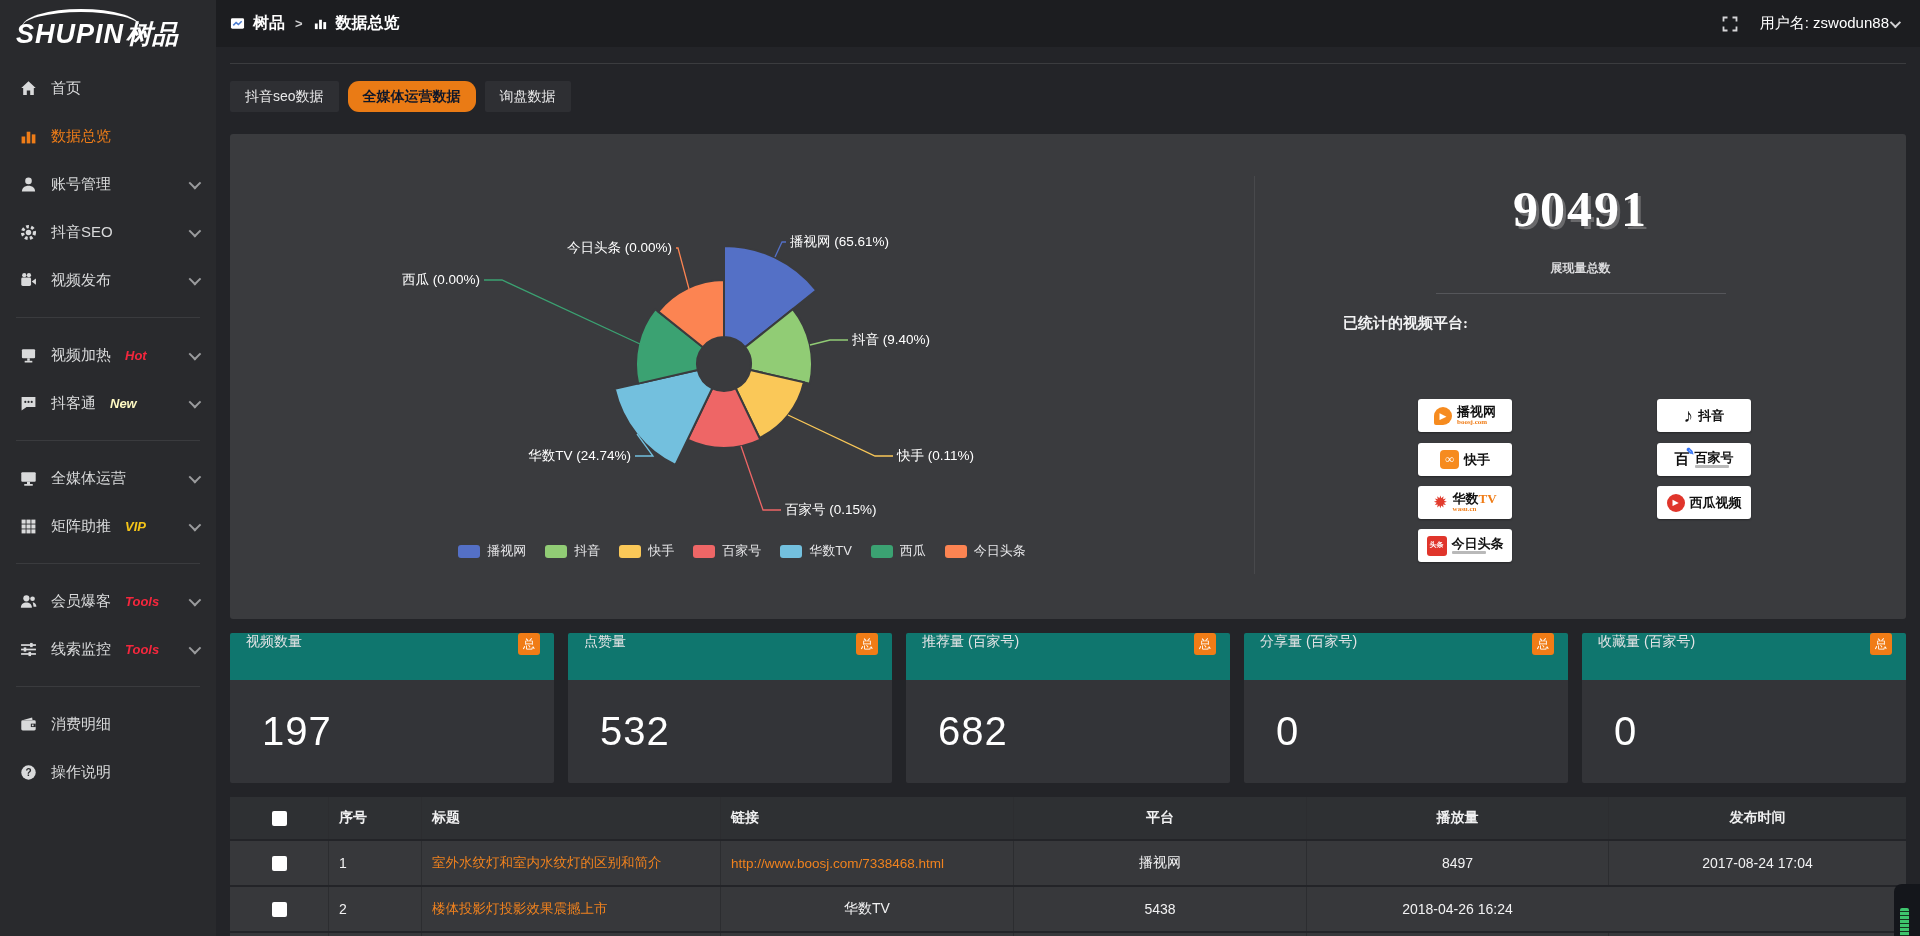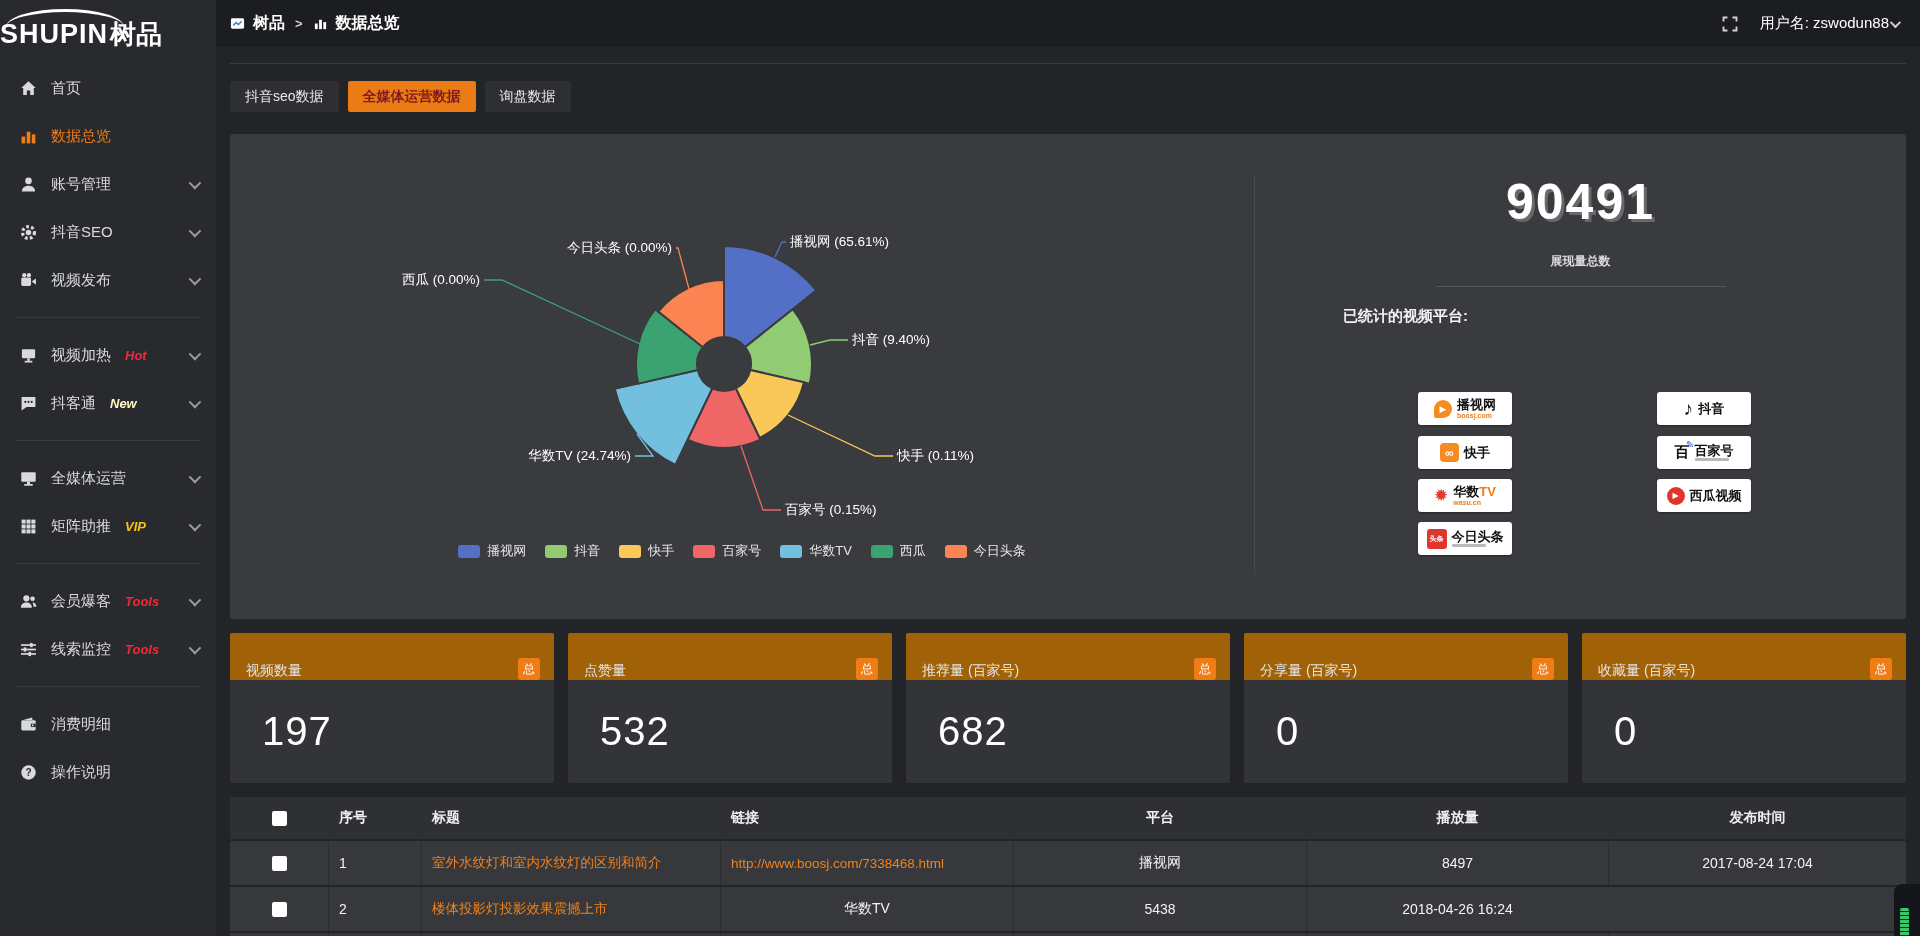--- a/index.html
+++ b/index.html
@@ -5,21 +5,21 @@
   * { margin:0; padding:0; box-sizing:border-box; }
   html,body { width:1920px; height:936px; }
   body {
     position:relative; overflow:hidden;
     background:#232428; color:#e8e8e9;
     font-family:"Liberation Sans","DejaVu Sans",sans-serif;
     font-size:14px;
   }
   
   .sidebar { position:absolute; left:0; top:0; width:216px; height:936px; background:#292a2d; z-index:3; }
-  .logo { height:58px; display:flex; align-items:center; padding-left:0; }
+  .logo { height:58px; display:flex; align-items:center; padding-left:16px;font-style:italic; }
   .logo-inner { position:relative; padding-top:10px; }
   .logo-arc { position:absolute; left:6px; top:2px; width:118px; height:18px;
     border-top:3px solid #fff; border-radius:50% 50% 0 0/100% 100% 0 0; }
   .logo-en { font-size:27px; font-weight:bold; letter-spacing:1px; color:#fff; }
   .logo-cn { font-size:26px; font-weight:bold; color:#fff; margin-left:2px; }
   .menu { padding-top:6px; }
   .menu-item { height:48px; display:flex; align-items:center; padding:0 18px 0 20px;
     color:#d9dadb; cursor:pointer; font-size:15px; }
   .menu-item .mi-icon { width:17px; height:17px; margin-right:14px; flex:0 0 auto; display:inline-flex; }
   .menu-item .mi-icon svg { width:17px; height:17px; }
@@ -40,31 +40,31 @@
   .fs-icon svg { width:16px; height:16px; display:block; }
   .username { font-size:15px; color:#fff; display:flex; align-items:center; gap:1px; cursor:pointer; }
   .username .chev { width:8px; height:8px; border-right:2px solid #d0d0d2; border-bottom:2px solid #d0d0d2;
     transform:rotate(45deg) translateY(-2px); }
   
   .content { position:absolute; left:216px; top:47px; right:0; bottom:0; padding:0 14px; }
   .crumb-divider { margin-top:16px; border-top:1px solid #3b3c3f; }
   .tabs { margin-top:17px; display:flex; gap:9px; }
   .tab { height:31px; padding:0 15px; display:flex; align-items:center; font-size:14px;
     background:#2e2f33; color:#e8e8e9; border-radius:2px; cursor:pointer; }
-  .tab.active { background:#ea7b15; color:#7f1d1d; font-weight:bold; }
+  .tab.active { background:#ea7b15; color:#0f172a; font-weight:bold;border-radius:11px; }
   
   .panel { position:relative; margin-top:22px; height:485px; background:#3a3b3e; border-radius:3px; }
   .chart-area { position:absolute; left:0; top:0; width:1024px; height:485px; }
   .chart-svg { position:absolute; left:0; top:0; }
   .legend { position:absolute; left:0; top:408px; width:1024px; display:flex; justify-content:center;
     gap:19px; align-items:center; }
   .legend-item { display:flex; align-items:center; gap:7px; font-size:13px; color:#e6e6e8; cursor:pointer; }
   .legend-swatch { width:22px; height:13px; border-radius:3px; }
   .v-divider { position:absolute; left:1024px; top:42px; height:398px; width:1px; background:#48494c; }
-  .right-pane { position:absolute; left:1025px; top:9px; right:0; height:100%; }
+  .right-pane { position:absolute; left:1025px; top:16px; right:0; height:100%;font-family:Liberation Serif, serif; }
   .big-number { margin-top:30px; text-align:center; font-size:50px; font-weight:bold; color:#fff;
     text-shadow:3px 3px 0 rgba(130,130,132,.65); letter-spacing:2px; }
   .big-label { margin-top:22px; text-align:center; font-size:12px; font-weight:bold; color:#dcdcde; }
   .big-divider { margin:16px auto 0; width:290px; border-top:1px solid #55565a; }
   .platforms-title { margin:20px 0 0 88px; font-size:15px; font-weight:bold; color:#f2f2f3; }
   .platform-grid { position:absolute; left:0; top:240px; width:100%; height:210px; }
   .pbadge { position:absolute; width:94px; height:33px; background:#fff; border-radius:3px;
     display:flex; align-items:center; justify-content:center; gap:5px; box-shadow:0 1px 2px rgba(0,0,0,.35); }
   .pbadge .pb-name { color:#111; font-weight:bold; font-size:13px; line-height:1; }
   .pbadge .pb-col { display:flex; flex-direction:column; align-items:flex-start; gap:1px; }
@@ -80,21 +80,21 @@
   .ic-baijiahao .pen { position:absolute; right:-5px; top:-4px; color:#2a6df5; font-size:10px; }
   .ic-wasu { color:#e23c2e; font-size:17px; line-height:1; }
   .ic-xigua { width:18px; height:18px; background:#e0352b; border-radius:50%; color:#fff; font-size:8px;
     display:flex; align-items:center; justify-content:center; }
   .ic-toutiao { width:20px; height:20px; background:#e0352b; border-radius:3px; color:#fff; font-size:7px;
     font-weight:bold; display:flex; align-items:center; justify-content:center; line-height:1.1; text-align:center; }
   .wasu-tv { color:#f07c16; }
   
   .cards { margin-top:14px; display:flex; gap:14px; }
   .card { flex:1; height:150px; border-radius:2px; overflow:hidden; }
-  .card-head { height:47px; background:#a16207; display:flex; align-items:flex-end; padding:0 14px 0 16px; }
+  .card-head { height:47px; background:#0f766e; display:flex; align-items:flex-start; padding:0 14px 0 16px; }
   .card-title { font-size:14px; color:#e3e3e5; }
   .card-badge { margin-left:auto; width:22px; height:22px; background:#f07c16; color:#fff; font-size:12px;
     border-radius:3px; display:flex; align-items:center; justify-content:center; }
   .card-body { height:103px; background:#333438; display:flex; align-items:center; }
   .card-value { font-size:40px; color:#fff; padding-left:32px; letter-spacing:1px; }
   
   .table { margin-top:14px; }
   .trow { display:grid; grid-template-columns:98px 93px 299px 293px 293px 302px auto; align-items:center; }
   .trow > div { height:100%; display:flex; align-items:center; padding:0 10px; border-left:1px solid #2c2d30; }
   .trow > div:first-child { border-left:none; justify-content:center; }

